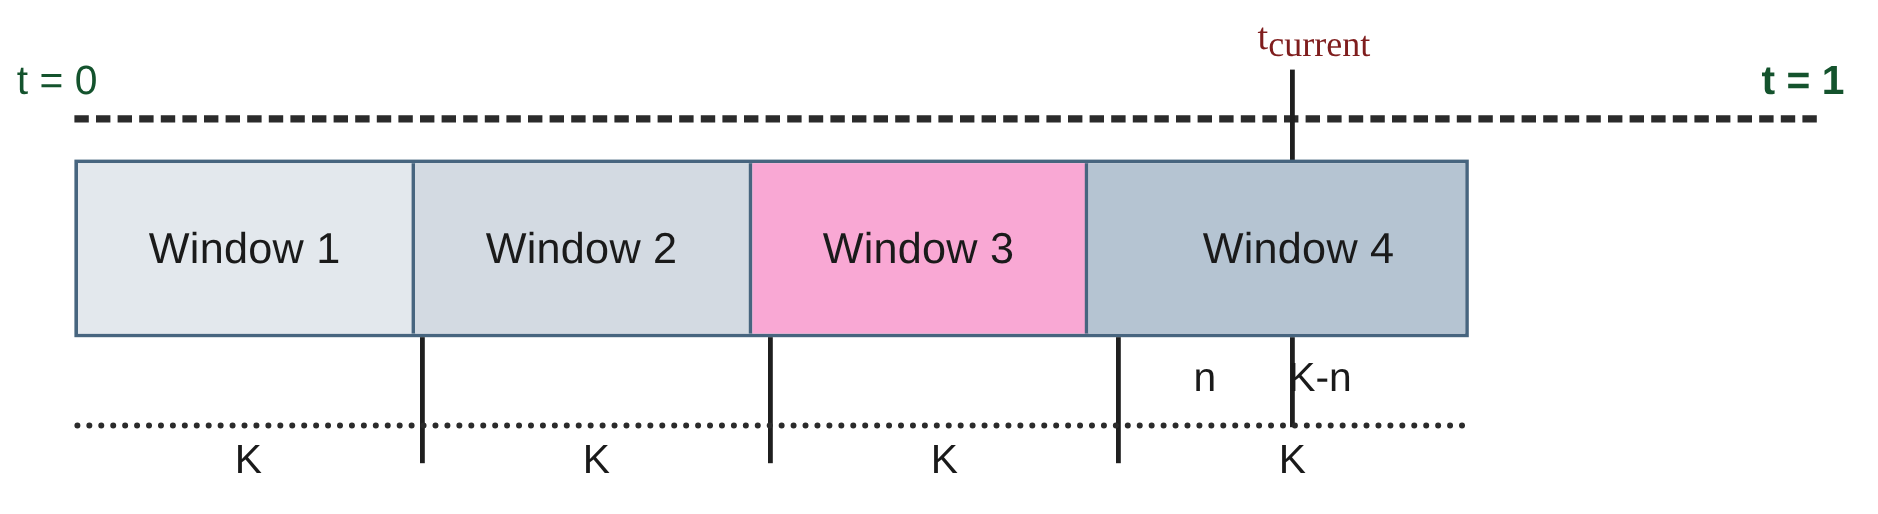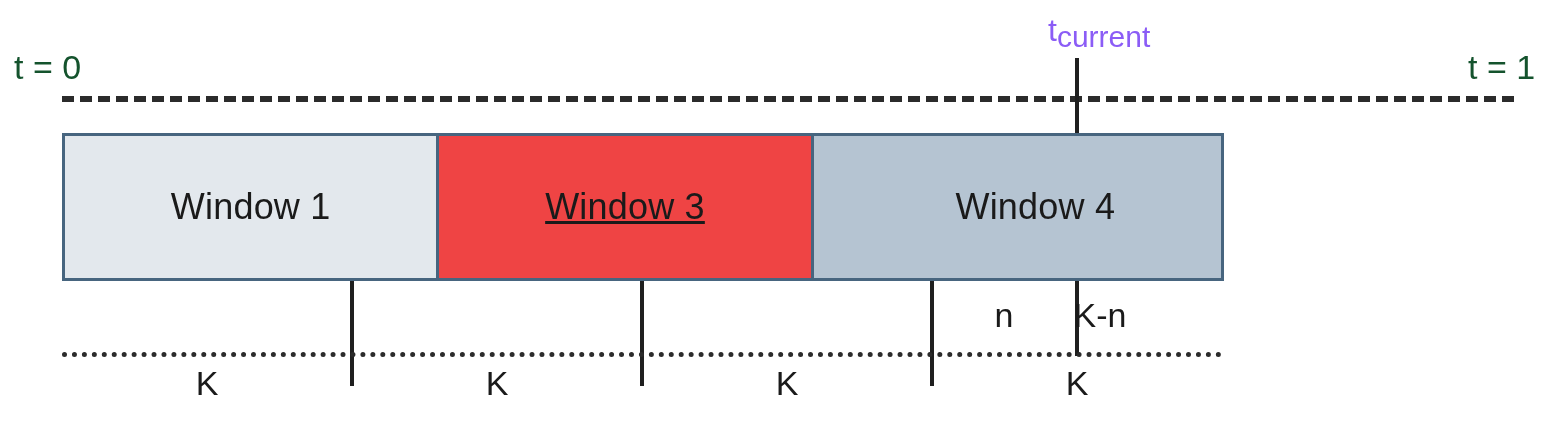--- a/index.html
+++ b/index.html
@@ -30,30 +30,31 @@
   }
 
   .t-label {
     position: absolute;
     font-size: 34px;
     color: #14532d;
     white-space: nowrap;
     line-height: 1;
   }
   .t-zero { left: 14px; top: 50px; }
-  .t-one  { left: 1468px; top: 50px; }
+  .t-one  { left: 1468px; top: 50px; font-weight: bold; }
 
   .tcurrent-label {
     position: absolute;
     left: 1048px;
     top: 14px;
     font-size: 32px;
-    color: #8b5cf6;
+    color: #7f1d1d;
     white-space: nowrap;
     line-height: 1;
+    font-family: Liberation Serif, serif;
   }
   .tcurrent-label .sub {
     font-size: 30px;
     vertical-align: baseline;
     position: relative;
     top: 6px;
   }
 
   
   .tcurrent-tick-top {
@@ -144,21 +145,24 @@
 
   <div class="axis-dashed"></div>
 
   <div class="tcurrent-tick-top"></div>
   <div class="tcurrent-tick-bottom"></div>
 
   <div class="band">
     <div class="window-cell" style="background: rgb(227, 232, 237);">
       <span>Window 1</span>
     </div>
-    <div class="window-cell" style="background: #ef4444; text-decoration: underline;">
+    <div class="window-cell" style="background: rgb(211, 218, 226);">
+      <span>Window 2</span>
+    </div>
+    <div class="window-cell" style="background: #f9a8d4;">
       <span>Window 3</span>
     </div>
     <div class="window-cell" style="background: rgb(181, 196, 210);">
       <span>Window 4</span>
     </div>
   </div>
 
   <div class="boundary-tick" style="left:350px"></div>
   <div class="boundary-tick" style="left:640px"></div>
   <div class="boundary-tick" style="left:930px"></div>

